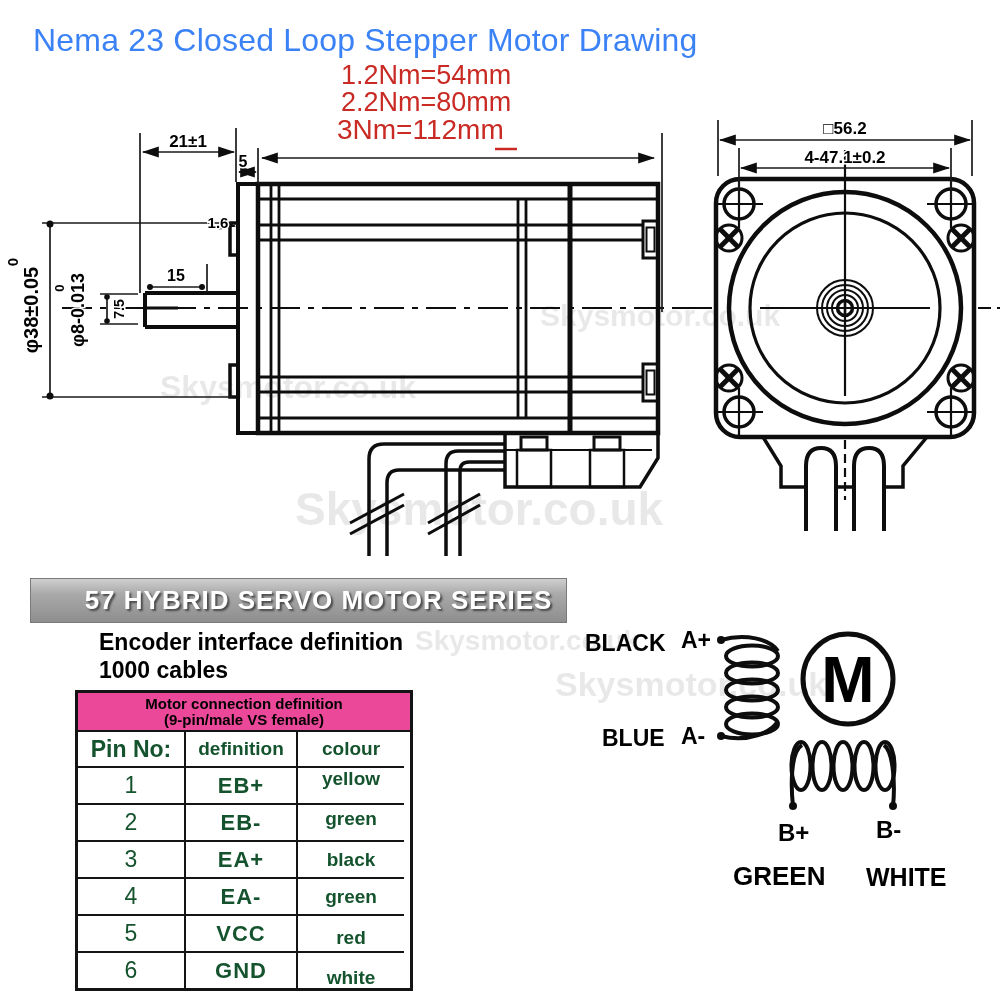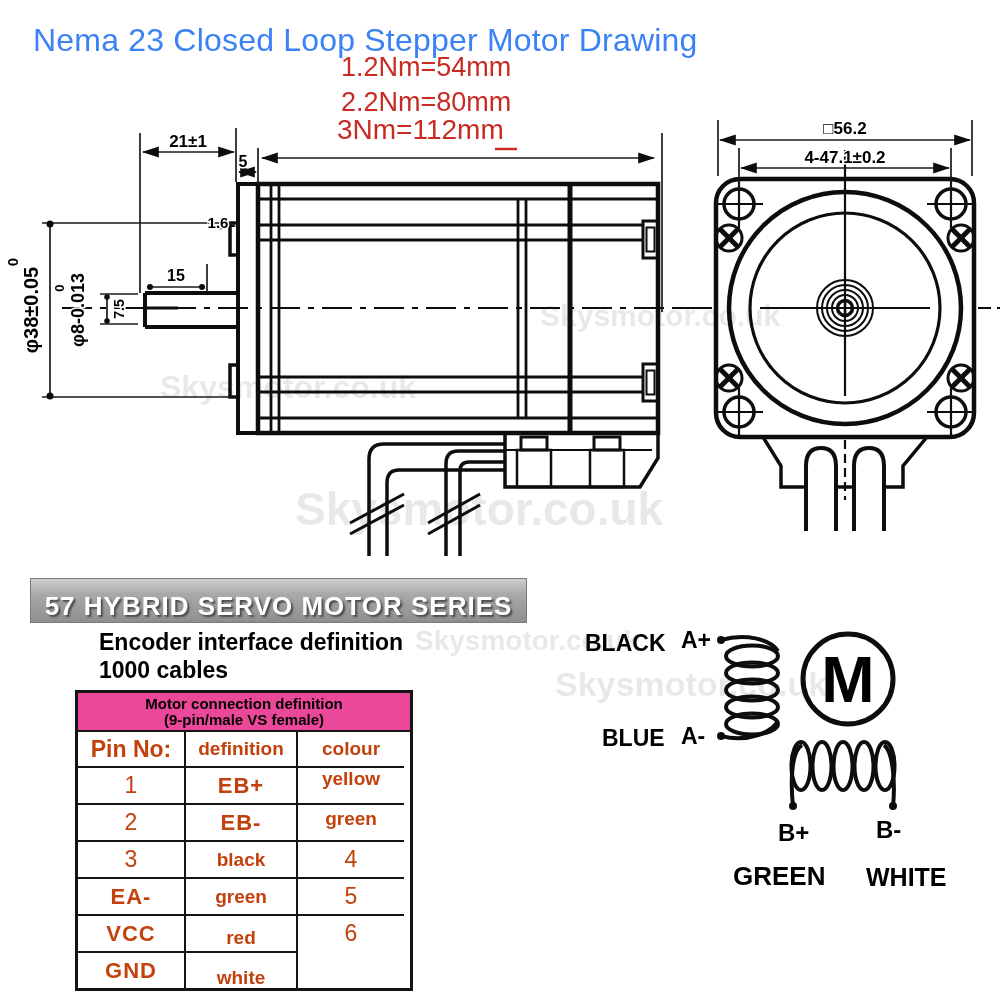--- a/index.html
+++ b/index.html
@@ -3,41 +3,41 @@
 <meta charset="utf-8">
 <style>
   html,body{margin:0;padding:0;background:#ffffff;}
   #stage{position:relative;width:1000px;height:1000px;background:#ffffff;overflow:hidden;
          font-family:"Liberation Sans",sans-serif;}
   #drawing{position:absolute;left:0;top:0;}
 
   .page-title{position:absolute;left:33px;top:22px;font-size:32px;color:#3b82f6;
               letter-spacing:.2px;white-space:nowrap;}
   .spec{position:absolute;color:#c92a24;font-size:27px;white-space:nowrap;font-weight:500;}
-  .spec1{left:341px;top:52px;}
+  .spec1{left:341px;top:60px;}
   .spec2{left:341px;top:87px;}
   .spec3{left:337px;top:114px;font-size:28px;}
 
   .banner{position:absolute;left:30px;top:578px;width:495px;height:43px;
           background:linear-gradient(180deg,#cfcfcf 0%,#a9a9a9 35%,#8e8e8e 100%);
-          border:1px solid #7a7a7a;display:flex;align-items:flex-end;justify-content:center;}
+          border:1px solid #7a7a7a;display:flex;align-items:center;justify-content:center;padding-left:40px;}
   .banner span{color:#ffffff;font-weight:bold;font-size:26px;letter-spacing:1px;white-space:nowrap;
           text-shadow:2px 2px 2px rgba(70,70,70,.95);}
 
   .enc-line{position:absolute;left:75px;color:#000;font-weight:bold;font-size:23px;white-space:nowrap;margin-left:24px;}
   .enc1{top:629px;}
   .enc2{top:657px;}
 
   .ctable{position:absolute;left:75px;top:690px;width:332px;border:3px solid #141414;background:#fff;}
   .ctable .t-title{background:#ec4899;border-bottom:2.5px solid #141414;height:37px;
         display:flex;flex-direction:column;align-items:center;justify-content:center;line-height:16px;}
   .ctable .t-title div{font-weight:bold;font-size:15px;color:#000;}
   .t-grid{display:grid;grid-template-columns:108px 112px 106px;}
   .cell{display:flex;align-items:center;justify-content:center;border-right:2.5px solid #141414;
-        border-bottom:2.5px solid #141414;height:35px;color:#c2410c;background:#fff;}
+        border-bottom:2.5px solid #141414;height:35px;color:#14532d;background:#fff;}
   .t-grid .cell:nth-child(3n){border-right:none;}
   .t-grid .cell:nth-last-child(-n+3){border-bottom:none;}
   .cell.hdr{height:34px;font-weight:bold;}
   .hdr-pin{font-size:23px;}
   .hdr-def,.hdr-col{font-size:19px;}
   .cell.pin{font-size:23px;}
   .cell.def{font-size:22px;font-weight:600;letter-spacing:1px;}
   .cell.col{font-size:19px;font-weight:bold;}
   .up8 span{transform:translateY(-7px);display:inline-block;}
   .up4 span{transform:translateY(-4px);display:inline-block;}
@@ -325,20 +325,21 @@
           <span>yellow</span>
         </div>
 
     <div class="cell pin">2</div>
     <div class="cell def">EB-</div>
     <div class="cell col up4">
           <span>green</span>
         </div>
 
     <div class="cell pin">3</div>
+    <div class="cell def">EA+</div>
     <div class="cell col">
           <span>black</span>
         </div>
 
     <div class="cell pin">4</div>
     <div class="cell def">EA-</div>
     <div class="cell col">
           <span>green</span>
         </div>
 

